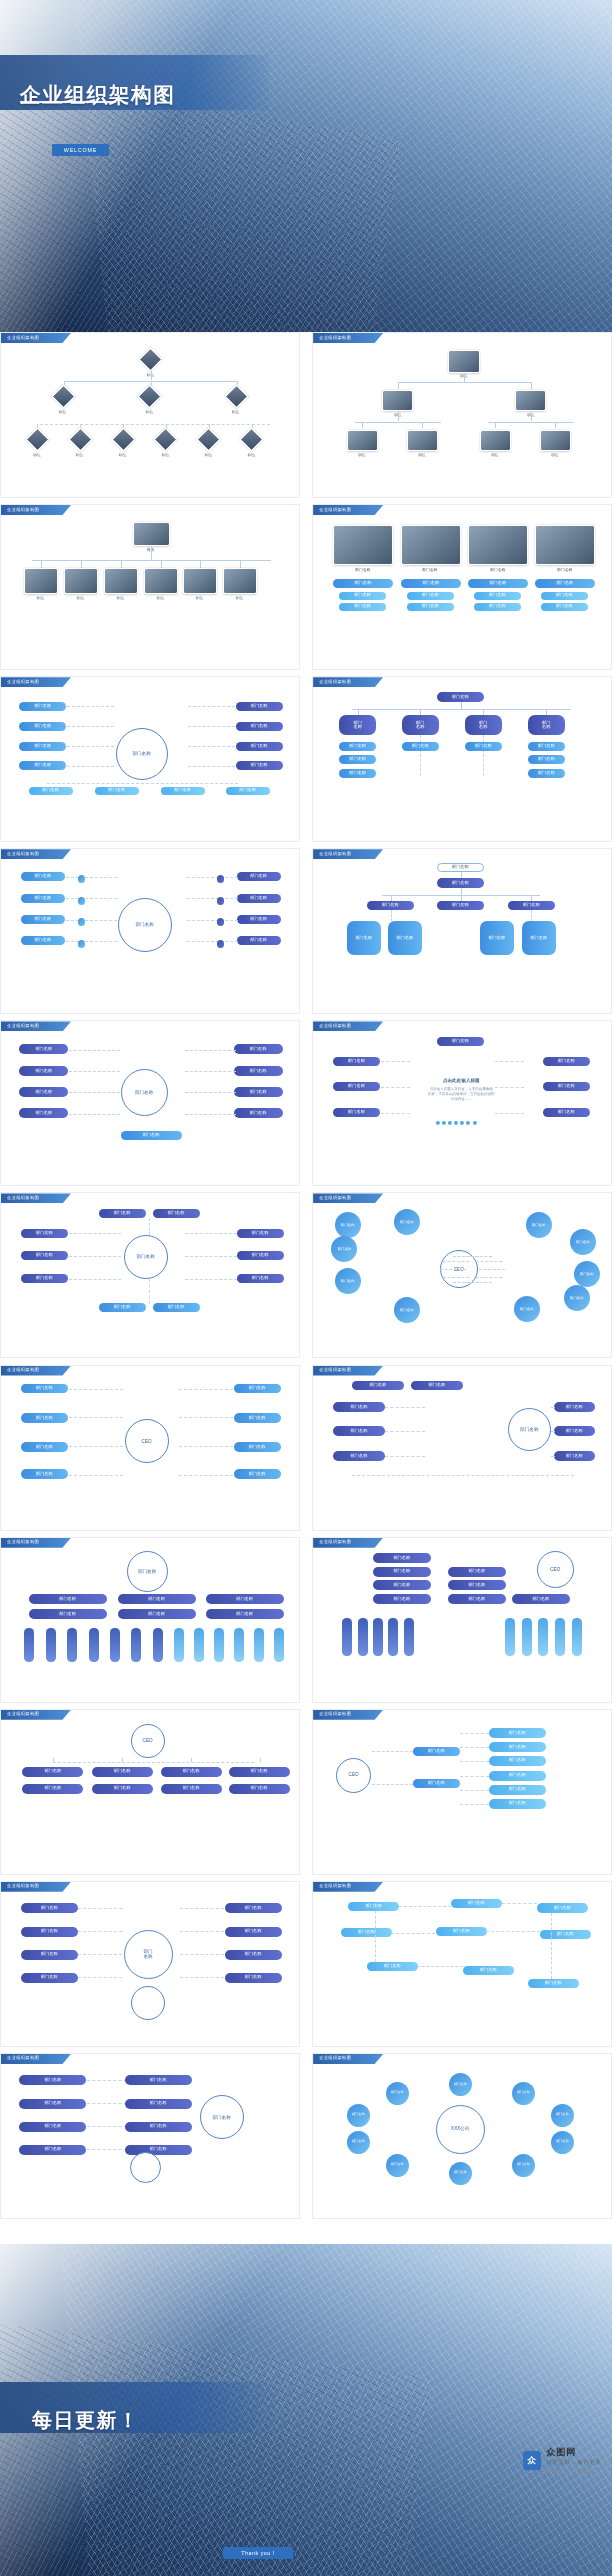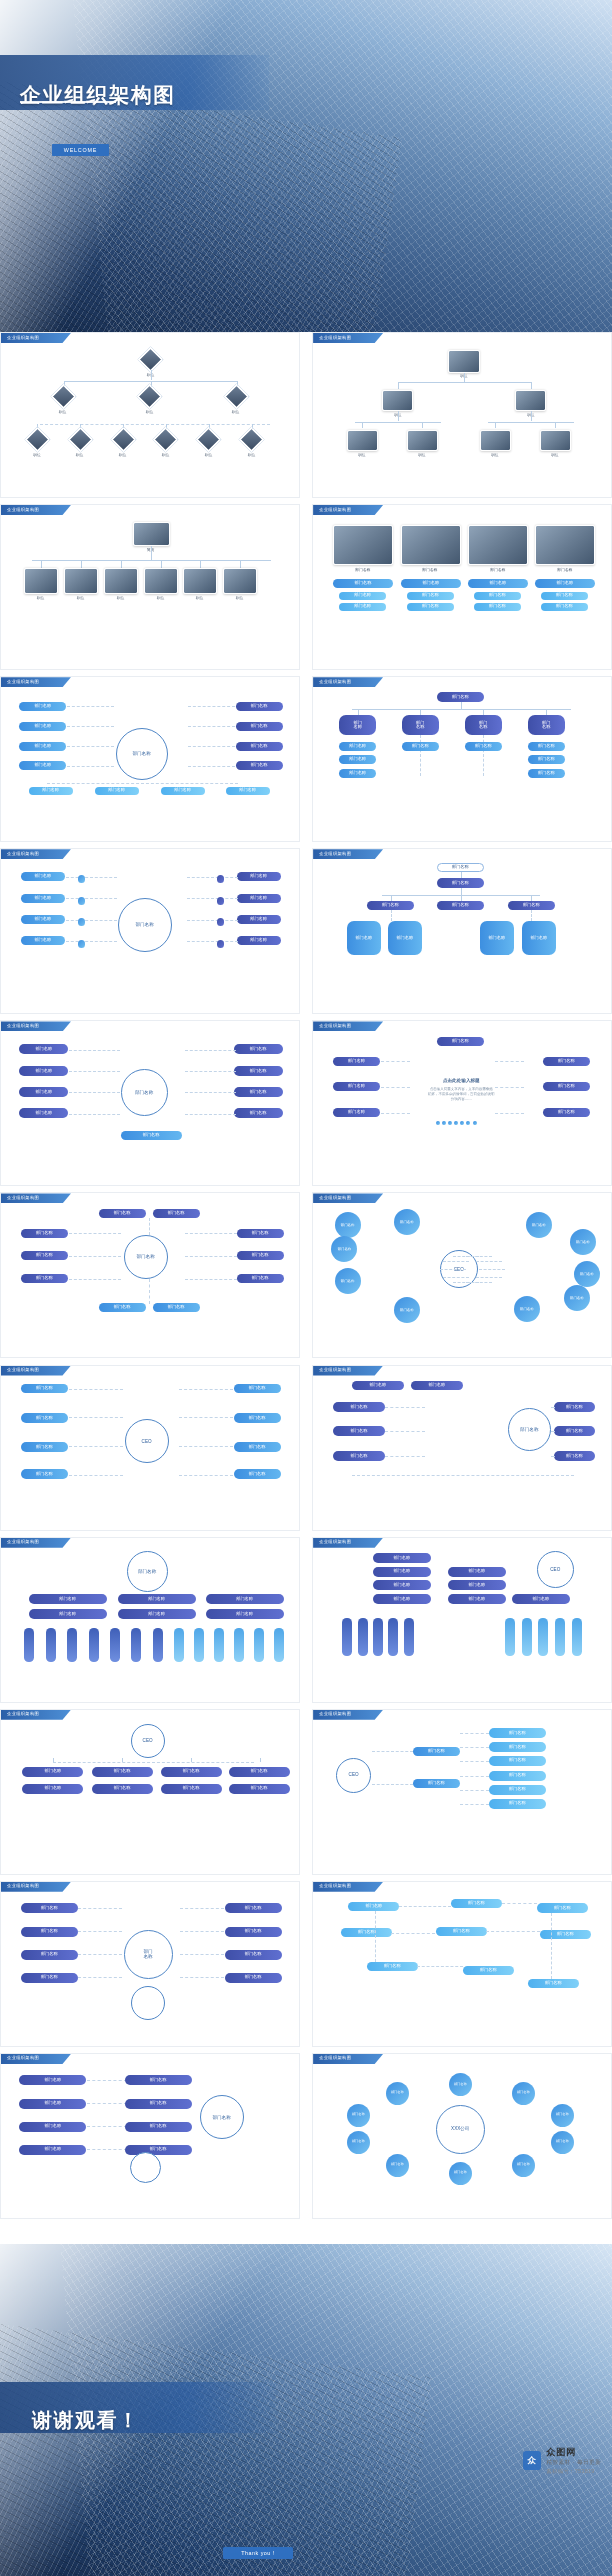--- a/index.html
+++ b/index.html
@@ -826,21 +826,21 @@
         <div class="circ fill2" style="left: 26px; top: 63px; width: 23px; height: 23px; font-size: 3.2px;">部门名称</div>
         <div class="circ fill2" style="left: 26px; top: 36px; width: 23px; height: 23px; font-size: 3.2px;">部门名称</div>
         <div class="circ fill2" style="left: 65px; top: 14px; width: 23px; height: 23px; font-size: 3.2px;">部门名称</div>
       </div>
     </section>
   </div>
 
 <section class="closing">
   <div class="closing-photo"></div>
   <div class="closing-band"></div>
-  <h1 class="closing-title">谢谢观看！</h1>
+  <h1 class="closing-title">每日更新！</h1>
   <div class="thanks-btn">Thank you !</div>
 
   <div class="wm">
     <div class="wm-logo">众</div>
     <div class="wm-txt">
       <div class="wm-name">众图网</div>
       <div class="wm-sub">精致素材 · 每日更新</div>
       <div class="wm-id">素材编号：753819</div>
     </div>
   </div>

